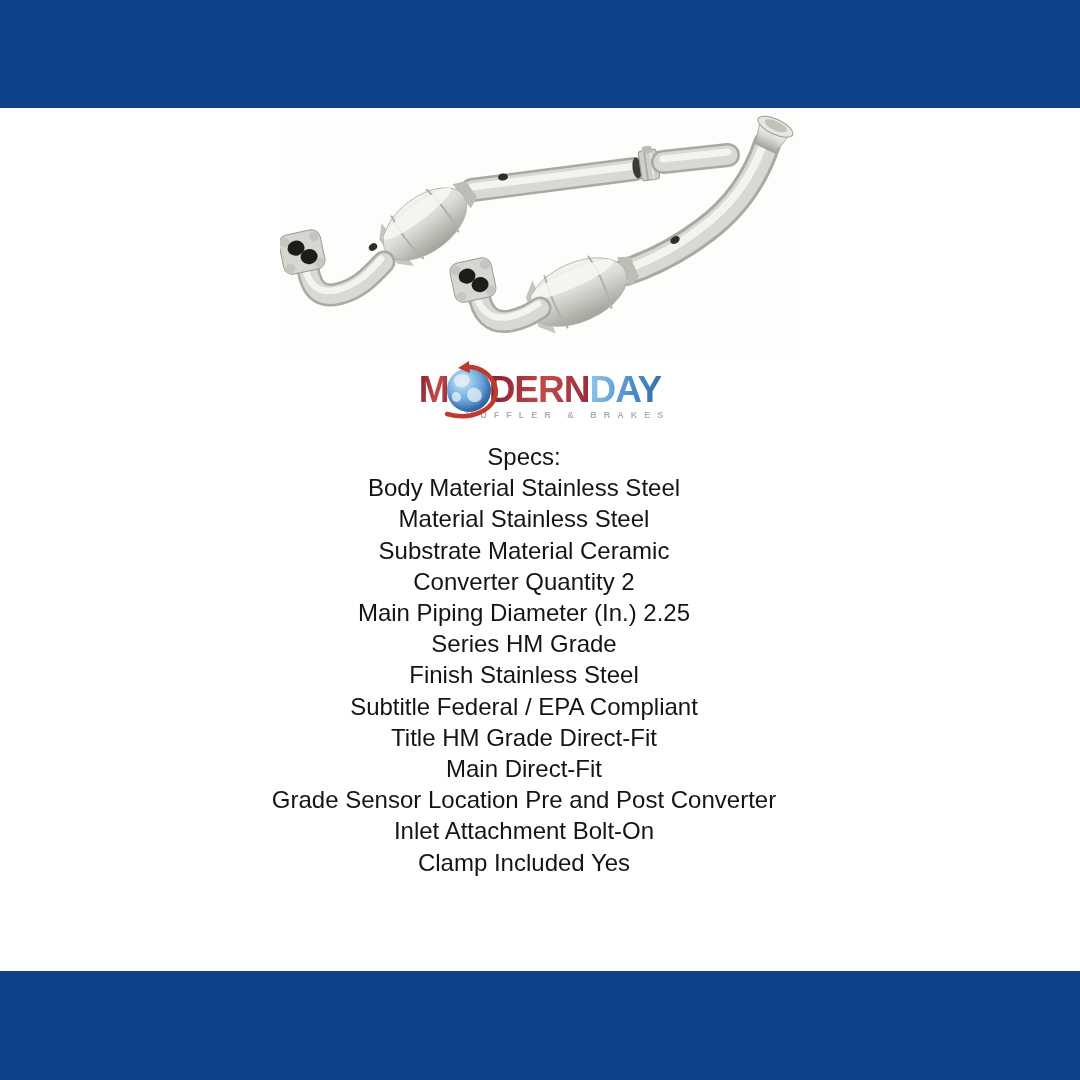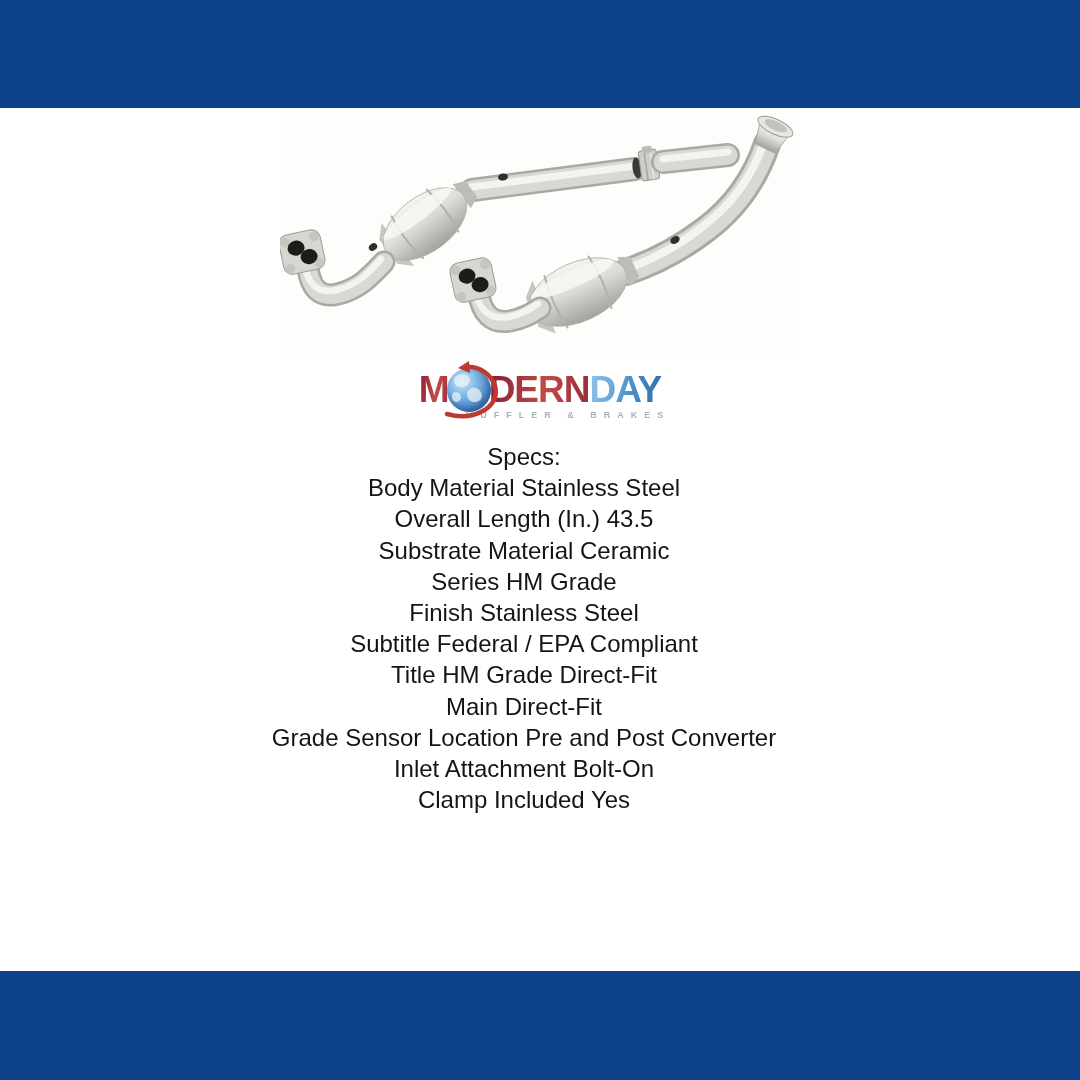--- a/index.html
+++ b/index.html
@@ -161,22 +161,24 @@
     </span>
     <span class="logo-word logo-red">DERN</span>
     <span class="logo-word logo-blue">DAY</span>
   </div>
   <div class="logo-tagline">MUFFLER &amp; BRAKES</div>
 </div>
 
 <div class="specs">
   <div class="spec-line">Specs:</div>
   <div class="spec-line">Body Material Stainless Steel</div>
-  <div class="spec-line">Overall Length (In.) 43.5</div>
+  <div class="spec-line">Material Stainless Steel</div>
   <div class="spec-line">Substrate Material Ceramic</div>
+  <div class="spec-line">Converter Quantity 2</div>
+  <div class="spec-line">Main Piping Diameter (In.) 2.25</div>
   <div class="spec-line">Series HM Grade</div>
   <div class="spec-line">Finish Stainless Steel</div>
   <div class="spec-line">Subtitle Federal / EPA Compliant</div>
   <div class="spec-line">Title HM Grade Direct-Fit</div>
   <div class="spec-line">Main Direct-Fit</div>
   <div class="spec-line">Grade Sensor Location Pre and Post Converter</div>
   <div class="spec-line">Inlet Attachment Bolt-On</div>
   <div class="spec-line">Clamp Included Yes</div>
 </div>
 

